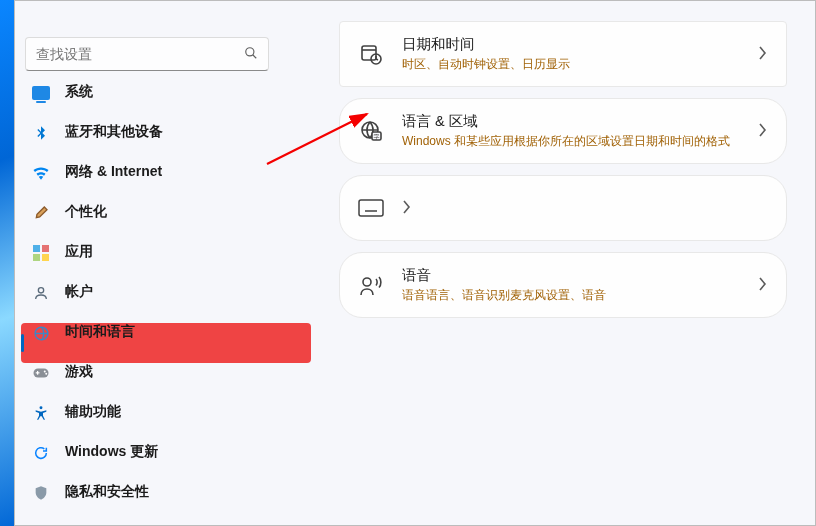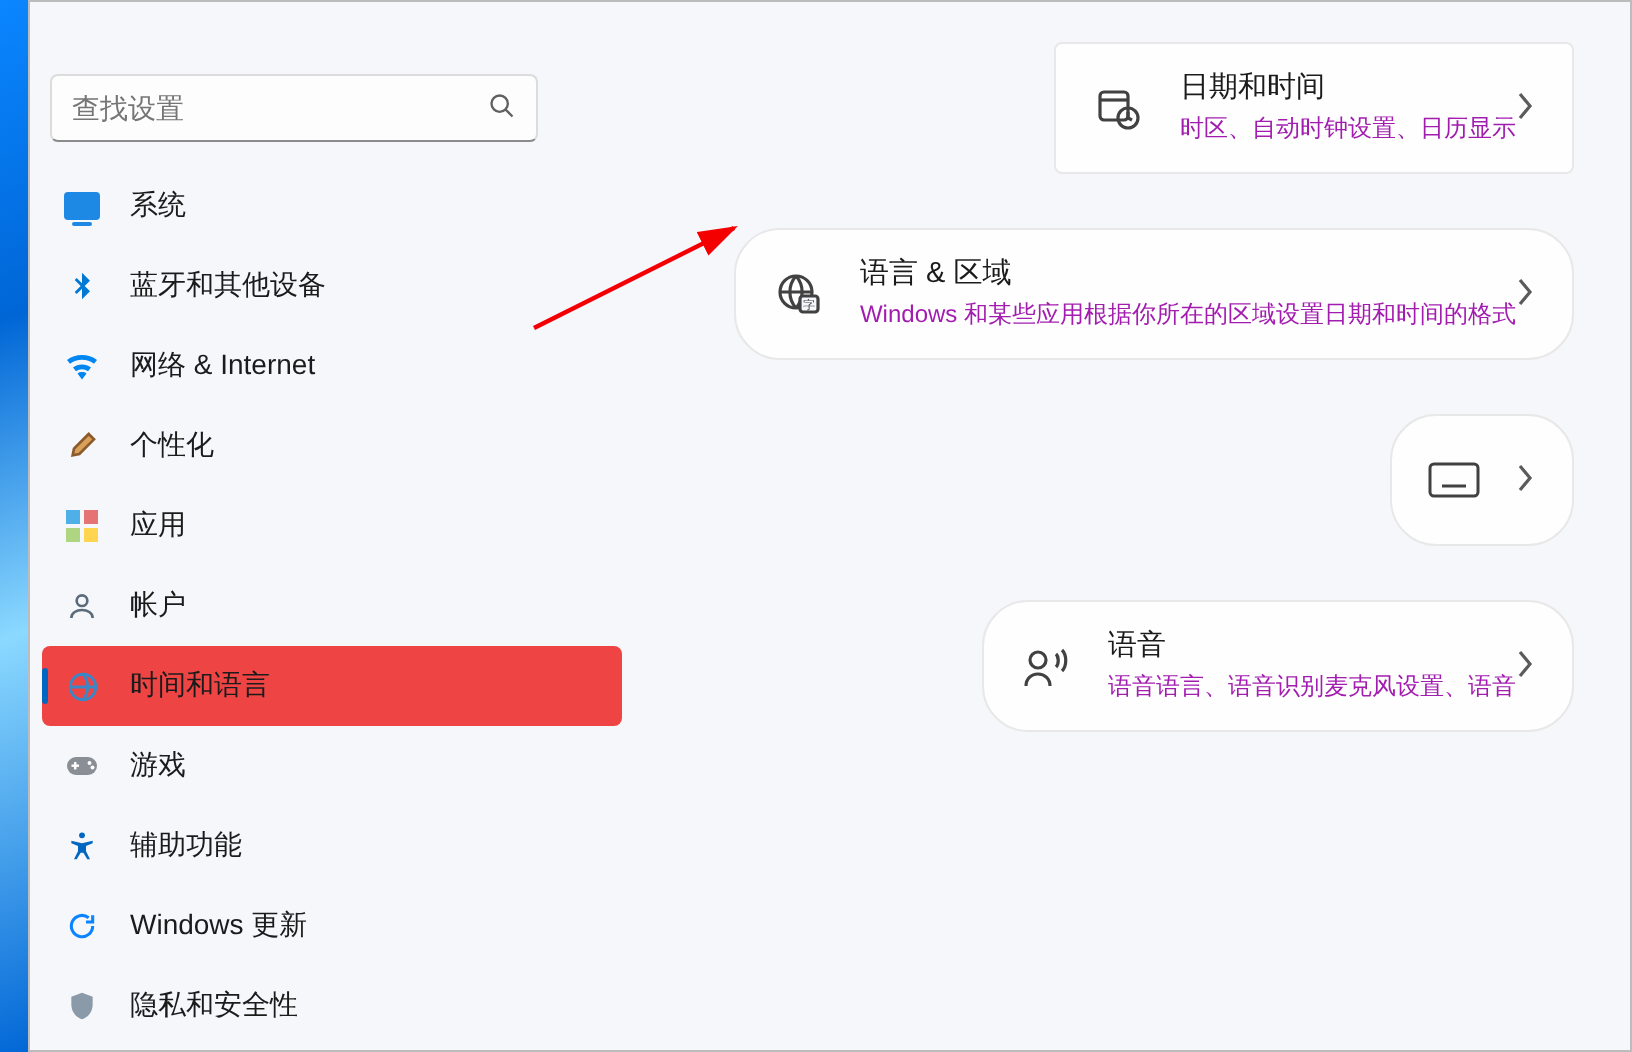--- a/index.html
+++ b/index.html
@@ -60,26 +60,26 @@
   }
   .search .mag {
     color: #606060;
     font-size: 14px;
   }
   .nav {
     padding: 2px 6px;
   }
   .nav-item {
     display: flex;
-    align-items: center;
     height: 40px;
     padding: 0 10px;
     border-radius: 4px;
     cursor: pointer;
     position: relative;
+    font-weight: bold;
   }
   .nav-item.selected {
     background: #ef4444;
   }
   .nav-item.selected::before {
     content: "";
     position: absolute;
     left: 0; top: 11px; bottom: 11px;
     width: 3px;
     background: #0067c0;
@@ -105,37 +105,37 @@
     border-radius: 4px;
     height: 66px;
     margin-bottom: 4px;
     display: flex;
     align-items: center;
     padding: 0 18px;
     cursor: pointer;
     position: relative;
   }
   .tile + .tile { margin-top: 4px; border-radius: 23px; }
-  .tiles { display: flex; flex-direction: column; gap: 19px; align-items: flex-end; }
+  .tiles { display: flex; flex-direction: column; gap: 3px; }
   .tile-icon {
     width: 26px; height: 26px;
     color: #414141;
     display: flex; align-items: center; justify-content: center;
     margin-right: 18px;
     flex-shrink: 0;
   }
   .tile-text { flex: 1; }
   .tile-title {
     font-size: 14.5px;
     color: #1b1b1b;
     line-height: 1.3;
   }
   .tile-sub {
     font-size: 12px;
-    color: #a21caf;
+    color: #a16207;
     margin-top: 2px;
   }
   .chev {
     color: #5b5b5b;
     font-size: 14px;
   }
   
   .arrow {
     position: absolute;
     z-index: 5;

